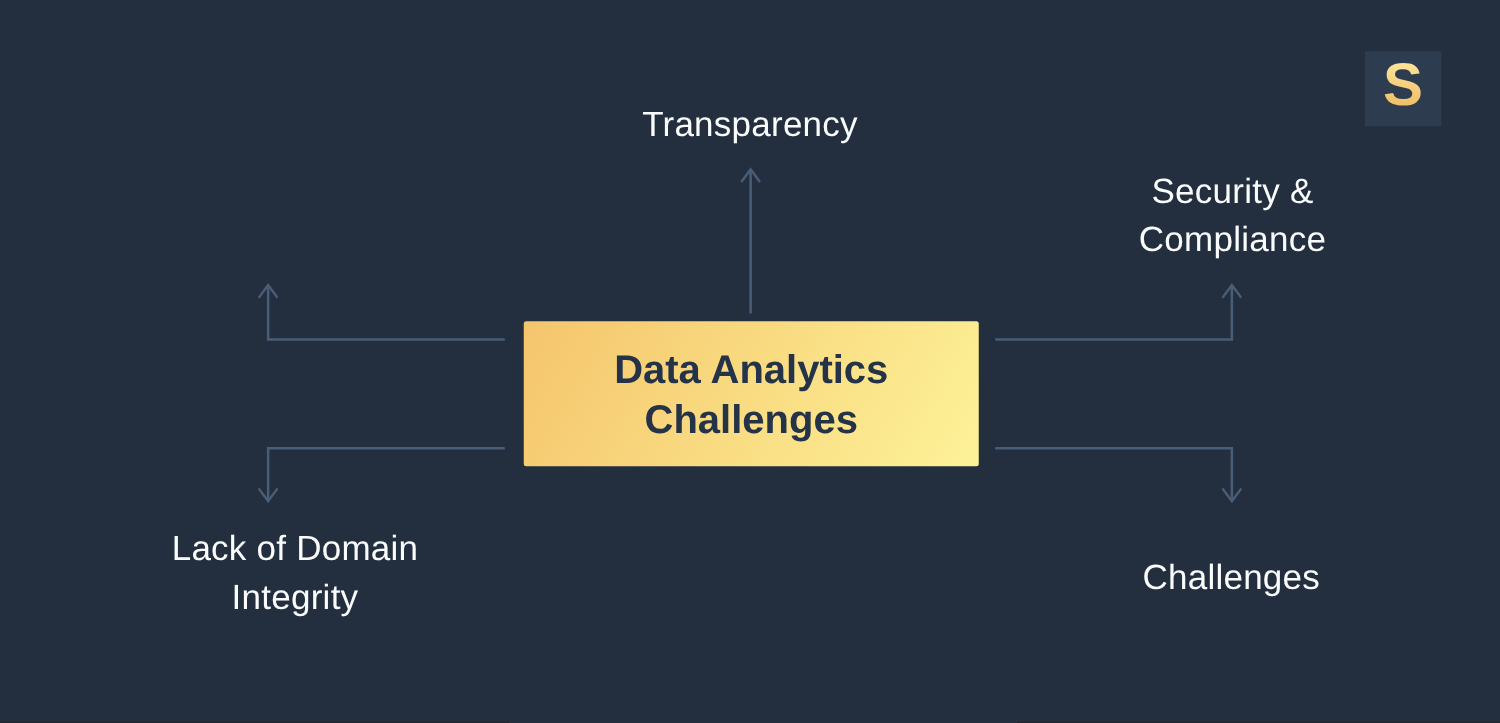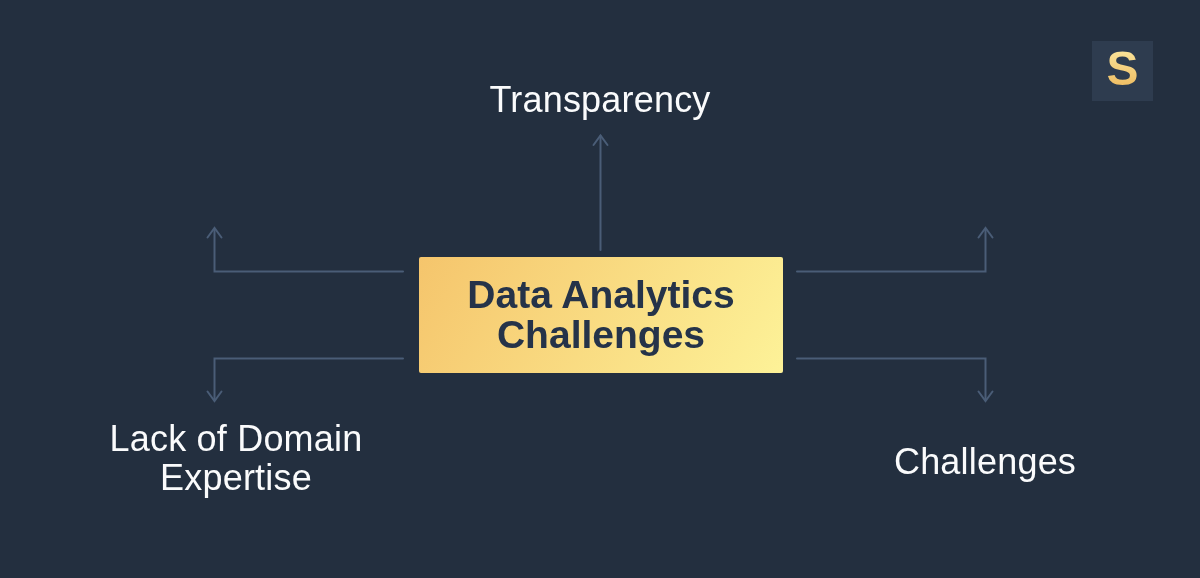--- a/index.html
+++ b/index.html
@@ -32,21 +32,21 @@
   .connectors path{
     stroke:var(--arrow);
     stroke-width:2;
     fill:none;
     stroke-linecap:round;
     stroke-linejoin:miter;
   }
   .label{
     position:absolute;
     color:var(--label);
-    font-size:36px;
+    font-size:28px;
     font-weight:500;
     line-height:39px;
     text-align:center;
     white-space:pre-line;
     letter-spacing:0.2px;
   }
   .label-transparency{left:440px;top:80px;width:320px;}
   .label-data-quality{left:55px;top:132px;width:320px;}
   .label-security{left:826px;top:133px;width:320px;}
   .label-lack{left:76px;top:419px;width:320px;}
@@ -56,21 +56,21 @@
     left:419px;top:257px;
     width:364px;height:116px;
     background:linear-gradient(120deg,var(--grad-a) 0%,var(--grad-b) 100%);
     border-radius:2px;
     display:flex;
     align-items:center;
     justify-content:center;
   }
   .center-text{
     color:var(--center-text);
-    font-size:39px;
+    font-size:32px;
     font-weight:bold;
     line-height:40px;
     text-align:center;
     white-space:pre-line;
   }
   .logo{
     position:absolute;
     left:1092px;top:41px;
     width:61px;height:60px;
     background:var(--logo-bg);
@@ -119,23 +119,25 @@
 
     <g>
       <path d="M797 358.5 L985.5 358.5 L985.5 400"></path>
       <path d="M978.5 391.5 L985.5 401 L992.5 391.5"></path>
     </g>
   </svg>
 
   <div class="label label-transparency">Transparency</div>
 
 
+  <div class="label label-security">Security &amp;
+Compliance</div>
 
   <div class="label label-lack">Lack of Domain
-Expertise</div>
+Integrity</div>
 
   <div class="label label-scalability">Challenges</div>
 
   <div class="center-box">
     <div class="center-text">Data Analytics
 Challenges</div>
   </div>
 
   <div class="logo">
     <span class="logo-letter">S</span>

